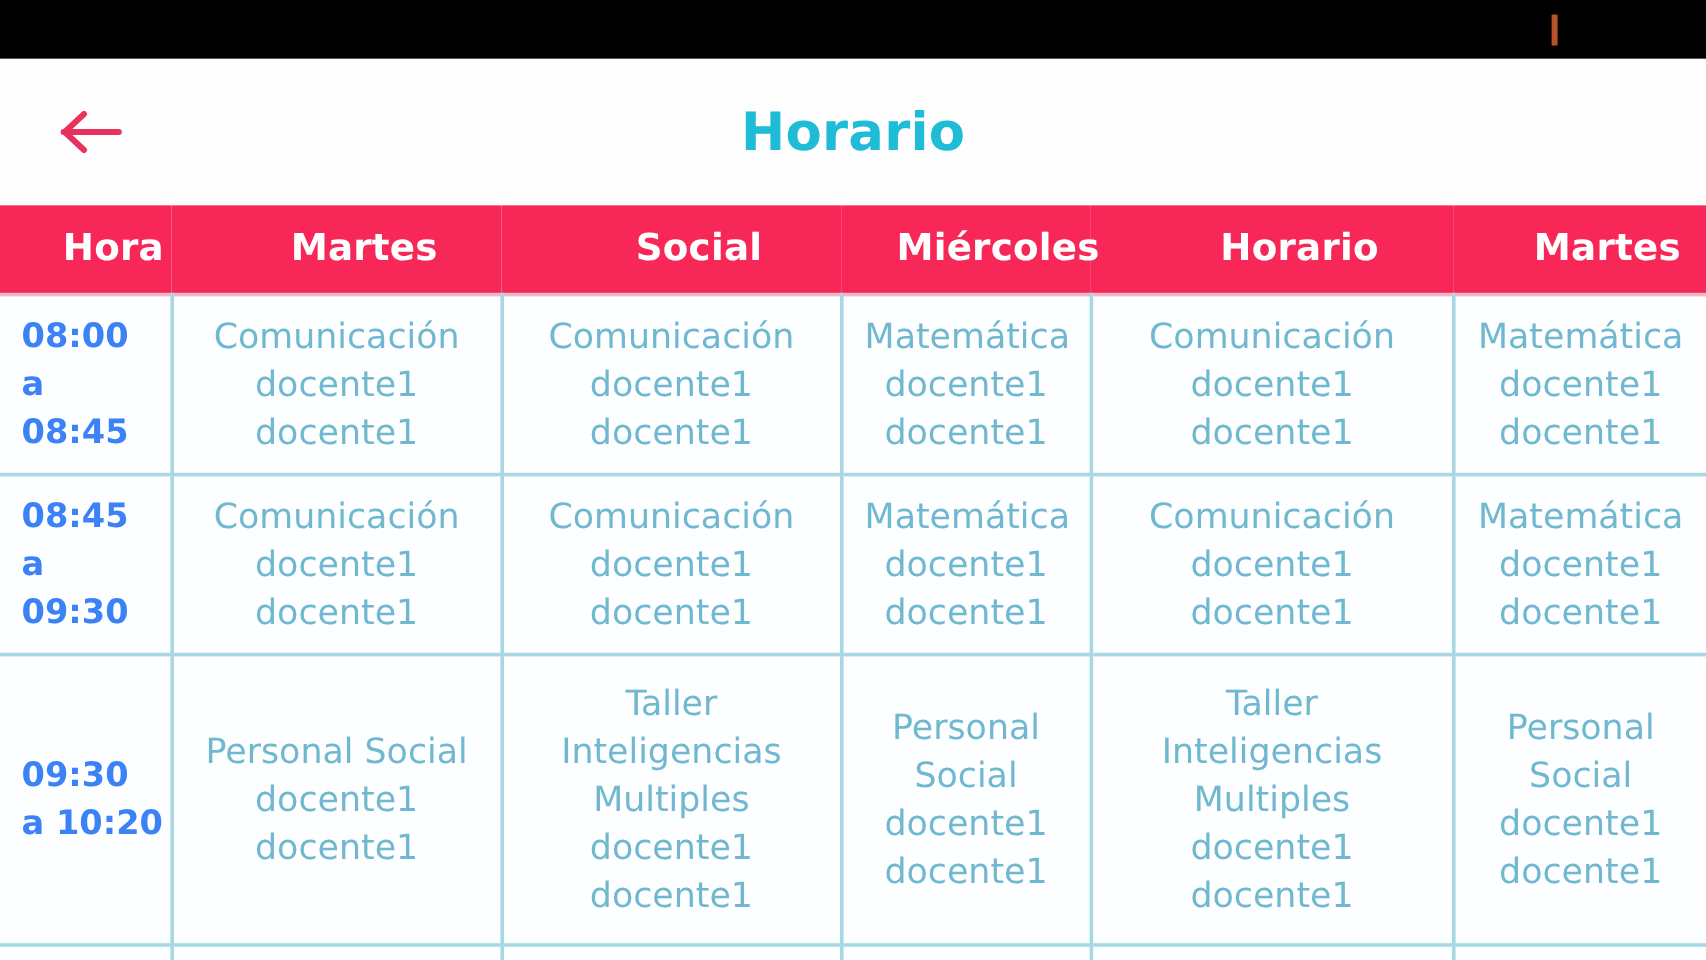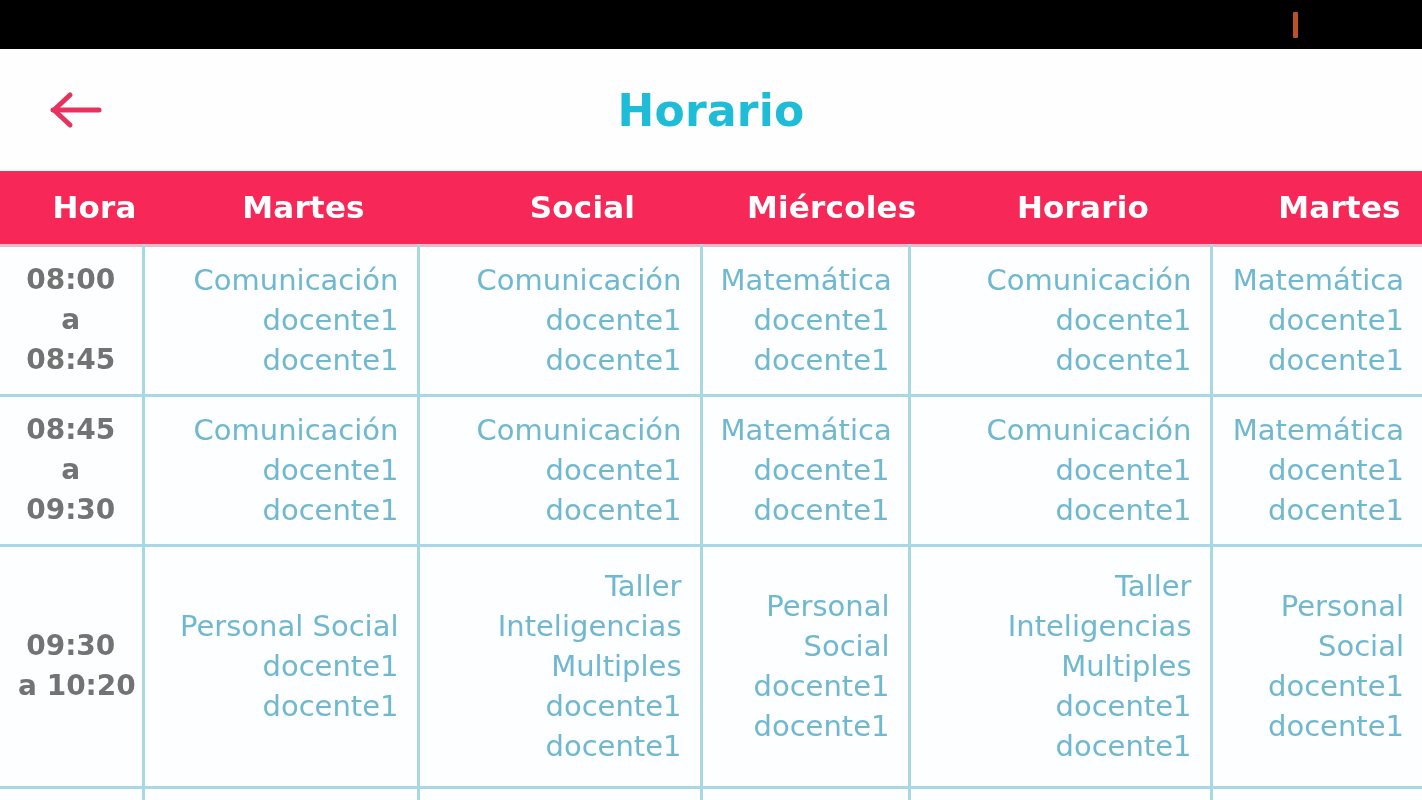--- a/index.html
+++ b/index.html
@@ -98,37 +98,37 @@
     border-right: 3px solid #a8d8e4;
     border-bottom: 3px solid #a8d8e4;
     vertical-align: middle;
     padding: 10px 18px;
     background: #fdfeff;
   }
   .schedule tbody td:last-child { border-right: none; }
   .schedule tbody tr:first-child td { border-top: 3px solid #e8b9c9; }
 
   .time-cell {
-    color: #737373;
+    color: #3b82f6;
     font-size: 28px;
     font-weight: 700;
     line-height: 1.42;
-    text-align: center;
+    text-align: left;
     padding-left: 22px;
     font-family: "DejaVu Sans", sans-serif;
     border-right: 3px solid #a8d8e4;
   }
   .time-cell .time-line { display: block; white-space: pre; }
 
   .subject-cell {
     color: #6fb8cf;
     font-size: 29px;
     line-height: 1.38;
     font-weight: 400;
-    text-align: right;
+    text-align: center;
     padding-left: 20px;
     font-family: "DejaVu Sans", sans-serif;
   }
   .subject-cell .subject-line { display: block; }
 
   
   col.c-hora     { width: 143px; }
   col.c-lunes    { width: 275px; }
   col.c-martes   { width: 283px; }
   col.c-miercoles{ width: 208px; }

